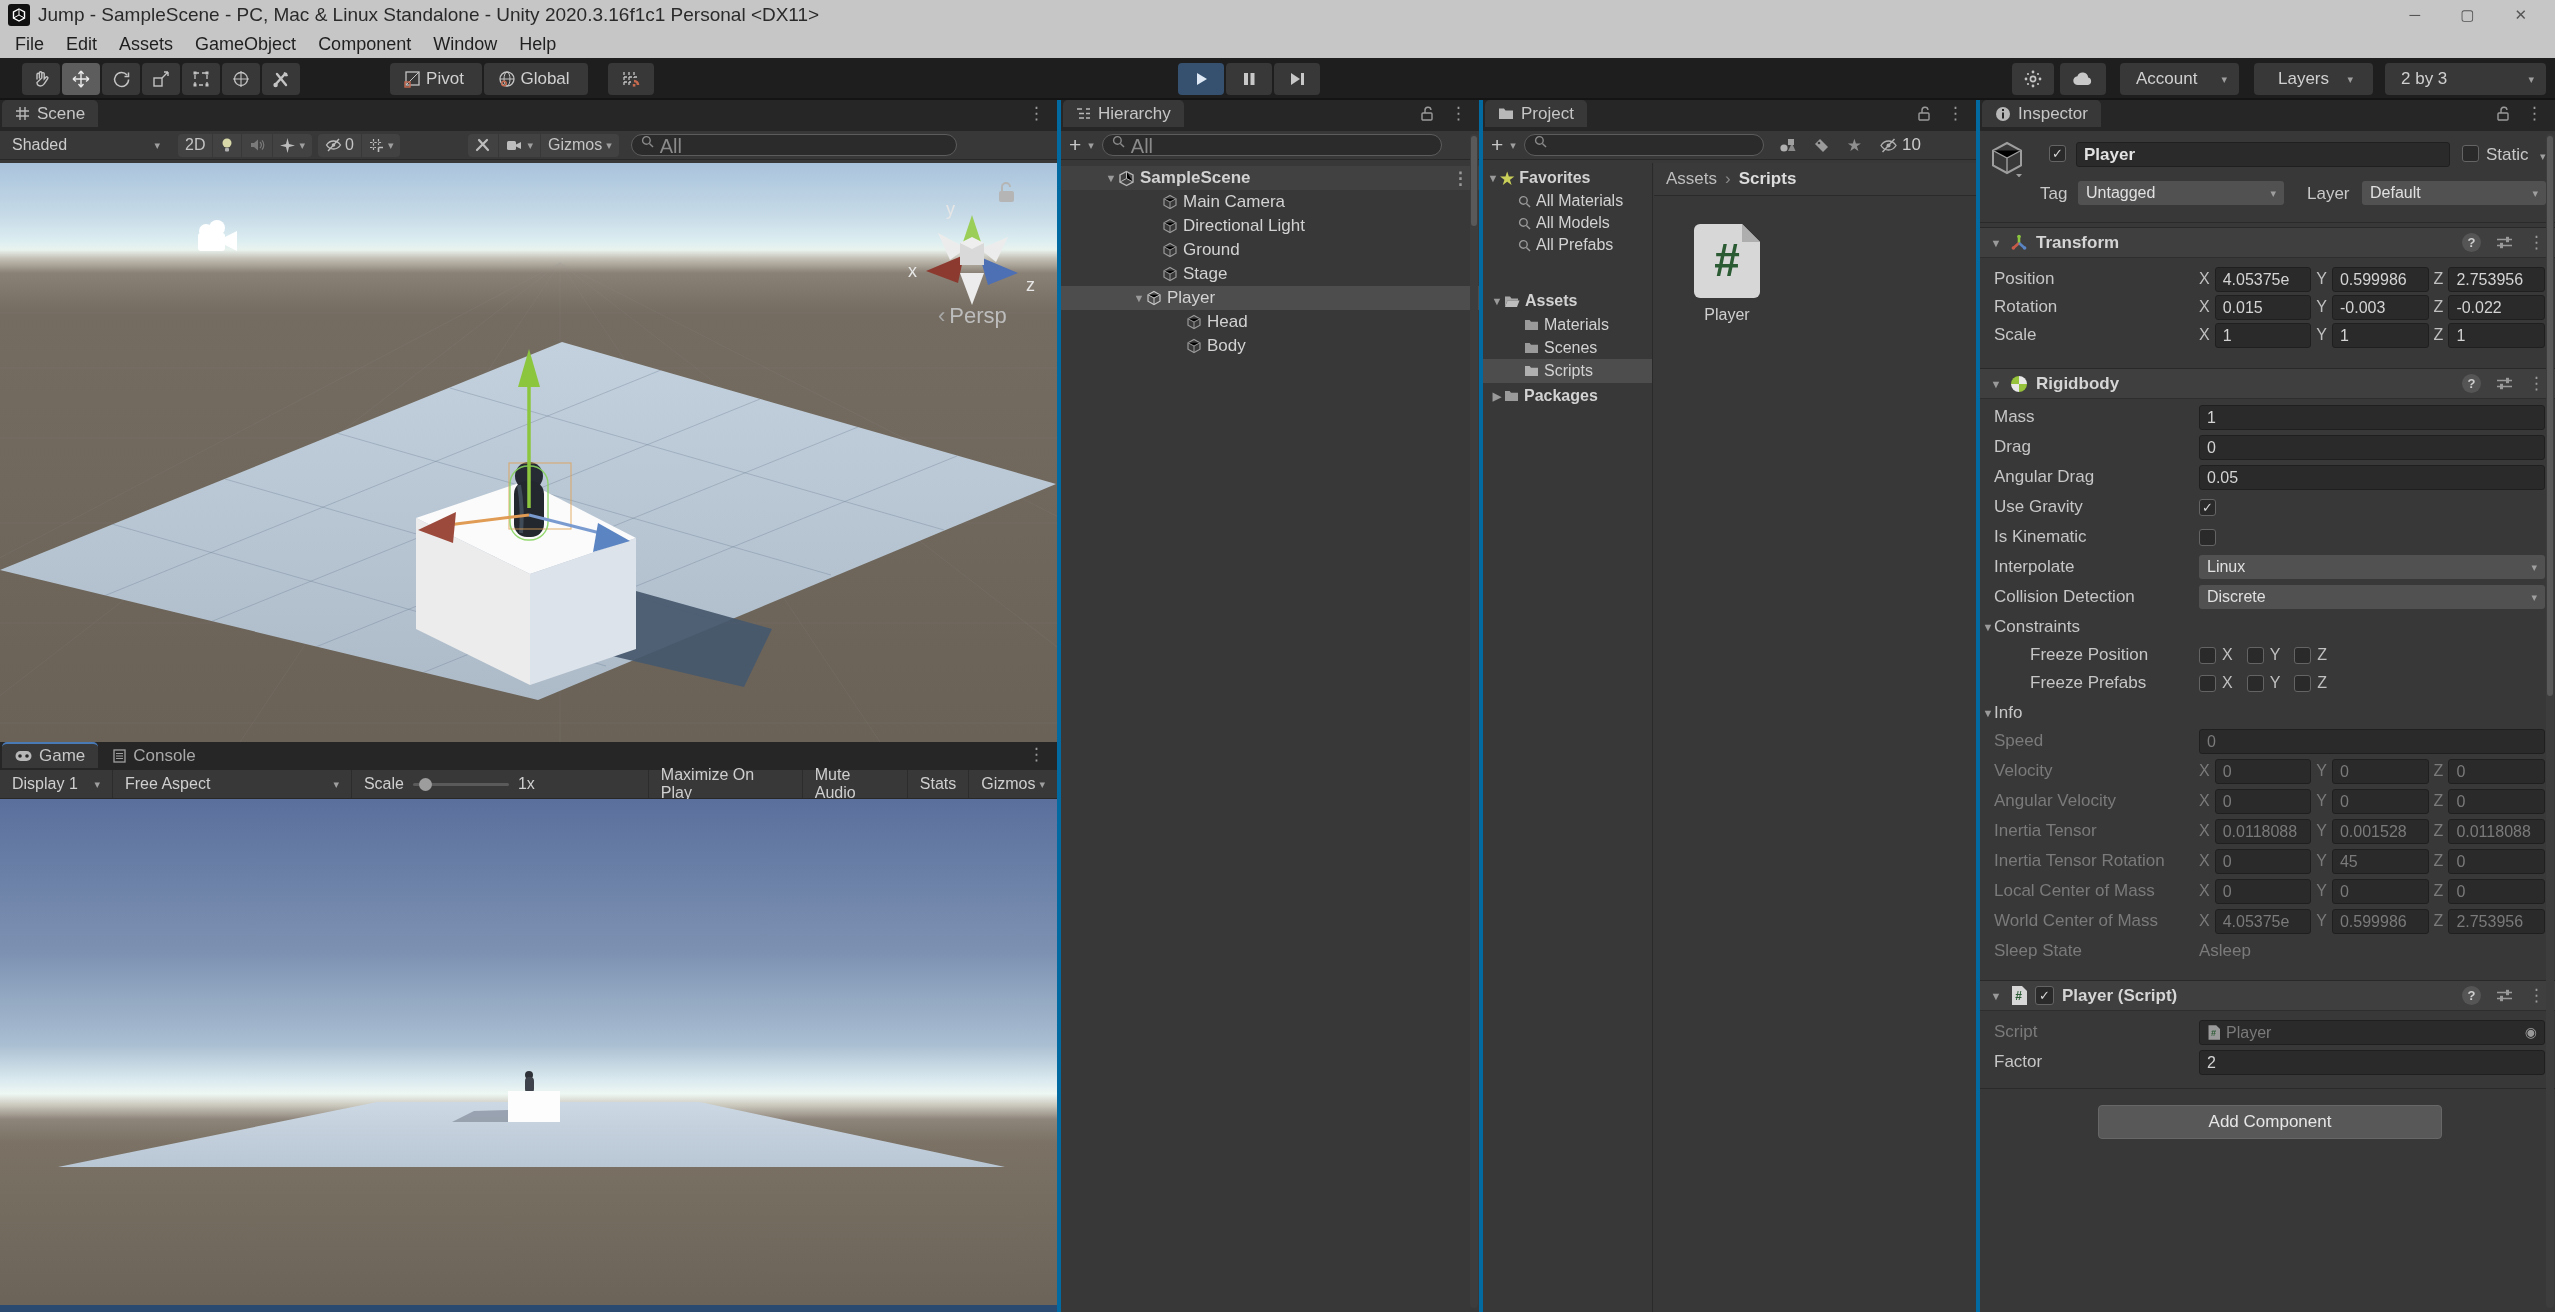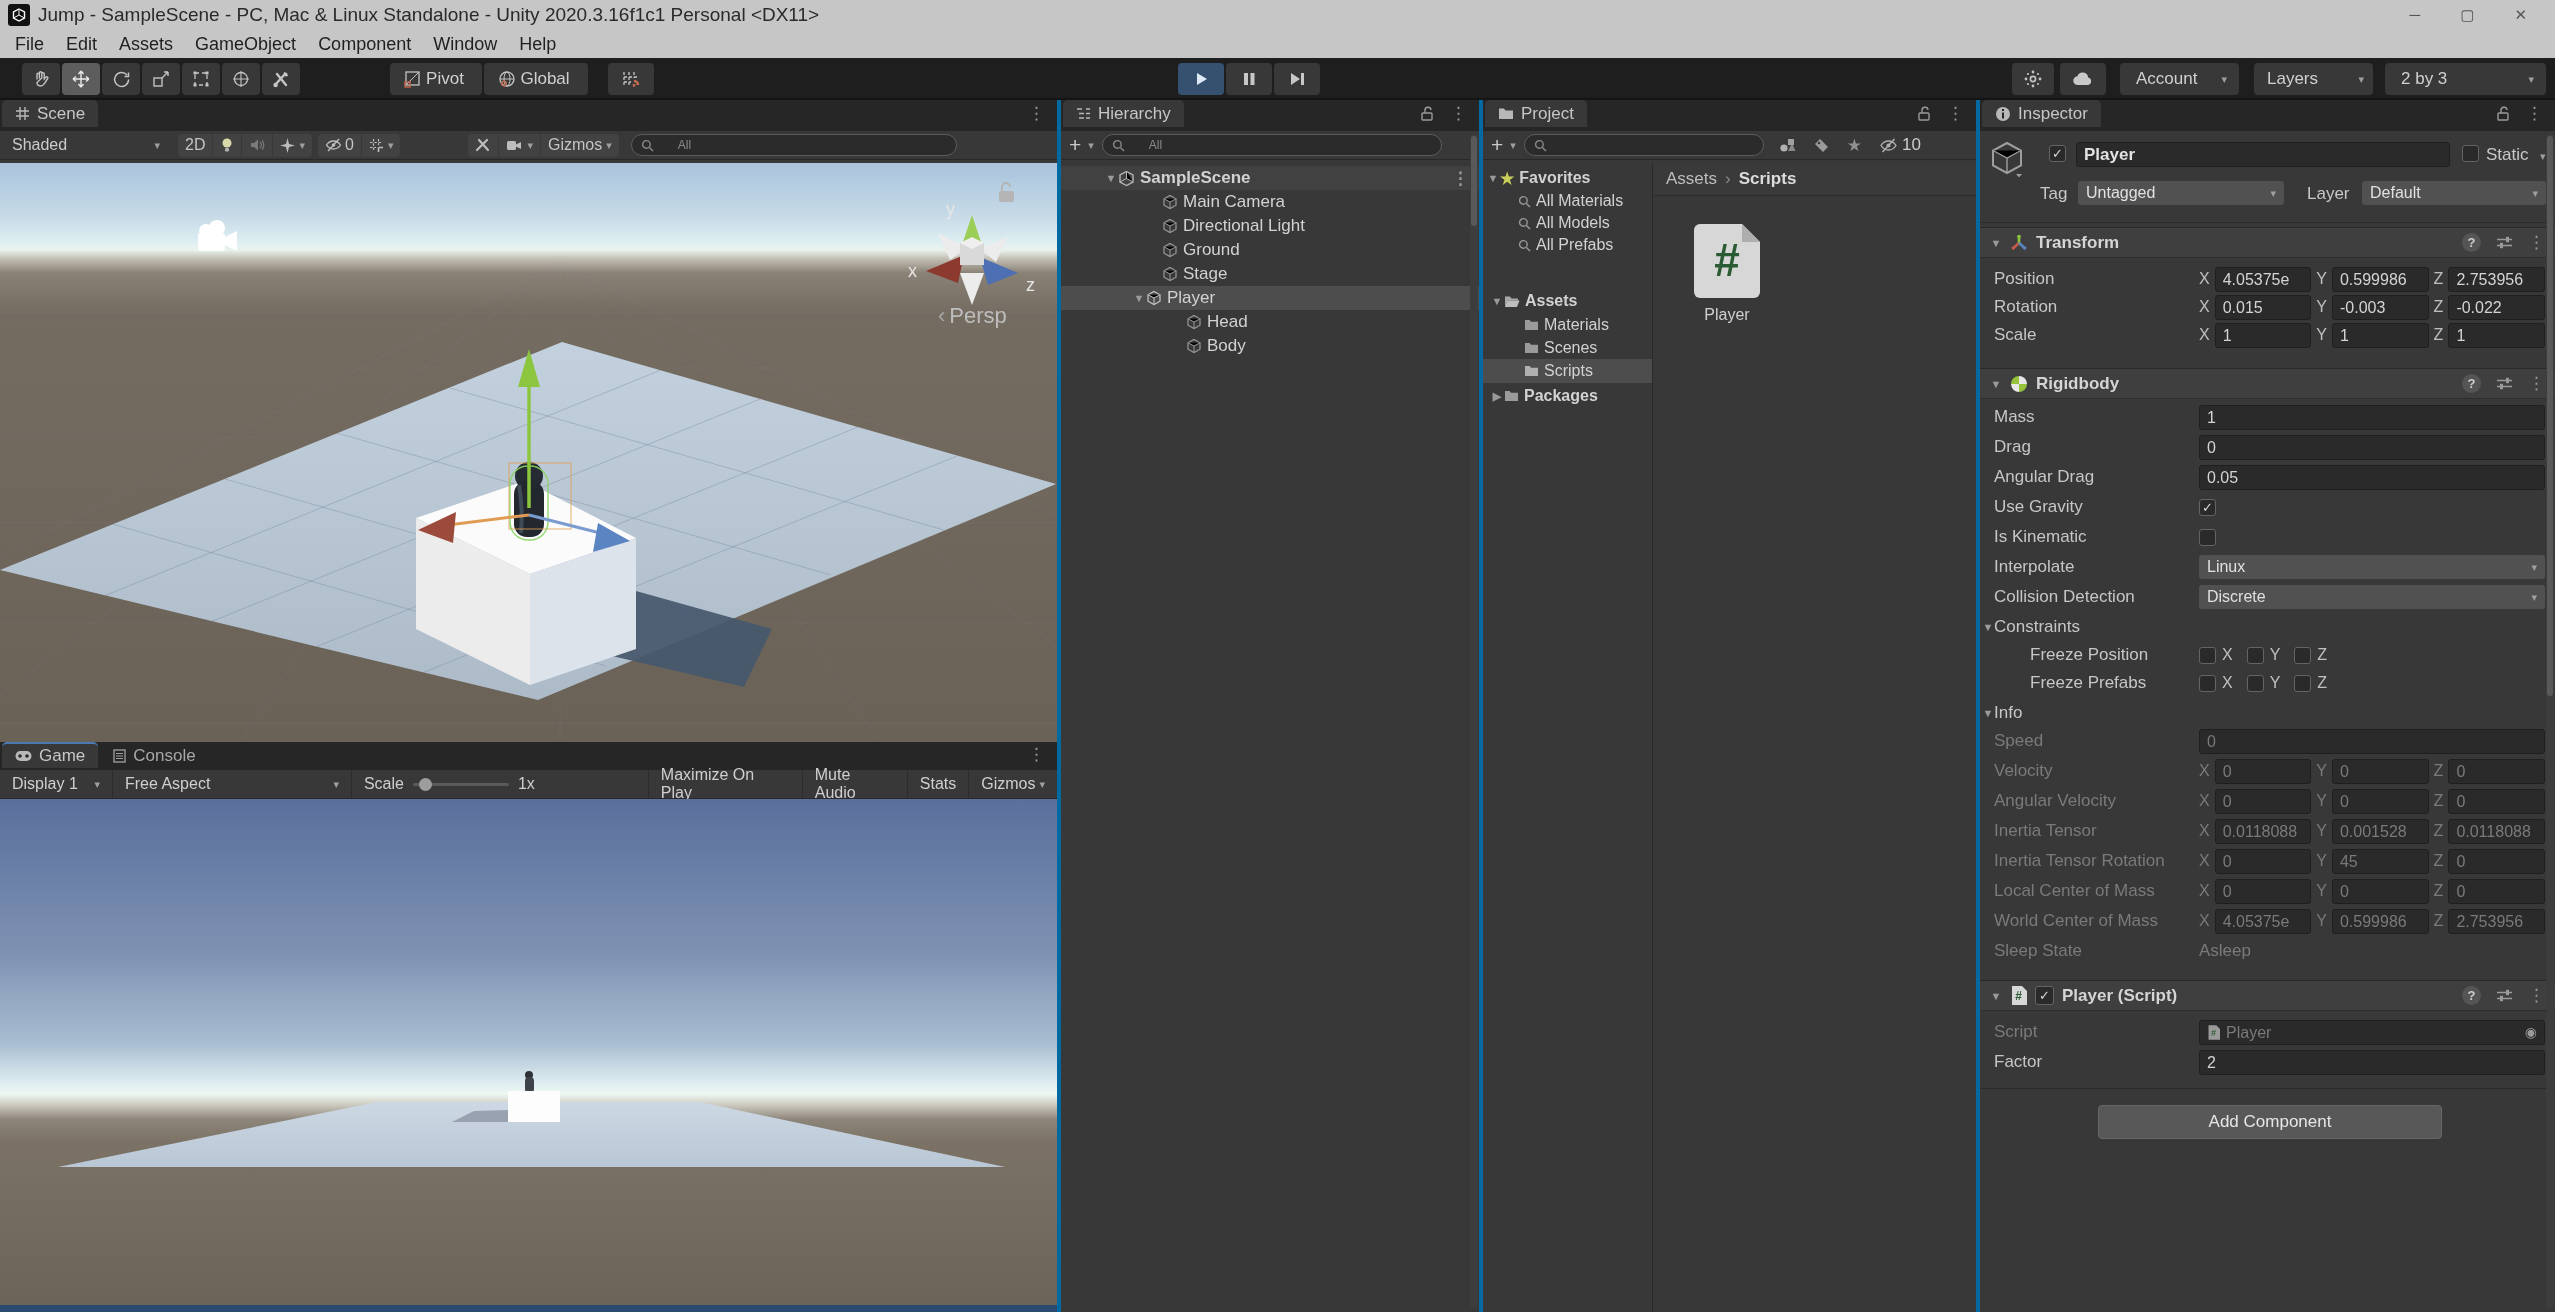--- a/index.html
+++ b/index.html
@@ -25,21 +25,21 @@
   .tab{height:27px;background:#383838;display:flex;align-items:center;gap:7px;padding:0 13px;font-size:17px;color:#c6c6c6;border-radius:5px 5px 0 0;margin-left:2px;}
   .tab.inactive{background:transparent;color:#a8a8a8;}
   .tab.focus{border-top:2px solid #4a7ab5;}
   .tabtools{margin-left:auto;display:flex;align-items:center;gap:16px;padding:0 12px 4px 0;color:#9a9a9a;}
   .kebab{color:#9a9a9a;font-size:17px;line-height:1;}
   .stb{position:absolute;left:0;top:31px;right:0;height:29px;background:#383838;border-bottom:1px solid #282828;display:flex;align-items:center;font-size:16px;color:#cccccc;}
   .group{background:#424242;border-radius:4px;height:23px;display:flex;align-items:center;margin-left:6px;}
   .gbtn{height:23px;display:flex;align-items:center;justify-content:center;padding:0 7px;border-right:1px solid #383838;color:#c4c4c4;}
   .gbtn:last-child{border-right:none;}
   .caret{color:#9f9f9f;font-size:11px;margin-left:4px;}
-  .searchpill{background:#2b2b2b;border:1px solid #5c5c5c;border-radius:12px;height:22px;display:flex;align-items:center;padding:0 9px;color:#8a8a8a;font-size:12px;gap:24px;}
+  .searchpill{background:#2b2b2b;border:1px solid #5c5c5c;border-radius:12px;height:22px;display:flex;align-items:flex-start;padding:0 9px;color:#8a8a8a;font-size:20px;gap:6px;}
   
   .trow{position:absolute;left:0;right:0;height:24px;display:flex;align-items:center;font-size:17px;color:#d2d2d2;white-space:nowrap;overflow:hidden;}
   .trow.sel{background:#4d4d4d;}
   .trow.scenehdr{background:#414141;font-weight:bold;}
   .fold{width:12px;font-size:11px;color:#9a9a9a;text-align:center;flex:none;}
   .ticon{flex:none;margin:0 5px 0 1px;}
   
   .irow{position:absolute;left:14px;right:10px;height:28px;display:flex;align-items:center;font-size:17px;color:#c6c6c6;}
   .ilabel{width:205px;flex:none;overflow:hidden;white-space:nowrap;}
   .fld{background:#2a2a2a;border:1px solid #1f1f1f;border-radius:3px;height:25px;line-height:23px;padding:0 7px;color:#d4d4d4;font-size:16px;overflow:hidden;white-space:nowrap;}
@@ -203,21 +203,21 @@
     </div>
     <div class="tbtn" style="left:2060px;width:46px">
       <svg width="22" height="16" viewBox="0 0 22 16">
           <path d="M6 14a4.4 4.4 0 0 1-.6-8.8A5.6 5.6 0 0 1 16.2 6.4 3.9 3.9 0 0 1 16 14Z" fill="#c8c8c8"></path>
         </svg>
     </div>
     <div class="tbtn" style="left:2120px;width:119px;justify-content:flex-start;padding:0 12px">
       <span class="tbtn-label">Account</span>
       <span class="caret" style="margin-left:auto">▾</span>
     </div>
-    <div class="tbtn" style="left:2254px;width:119px;justify-content:flex-start;padding:0 9px">
+    <div class="tbtn" style="left:2254px;width:119px;justify-content:flex-start;padding:0 20px">
       <span class="tbtn-label">Layers</span>
       <span class="caret" style="margin-left:auto">▾</span>
     </div>
     <div class="tbtn" style="left:2385px;width:161px;justify-content:flex-start;padding:0 12px">
       <span class="tbtn-label">2 by 3</span>
       <span class="caret" style="margin-left:auto">▾</span>
     </div>
   </div>
 
   <div class="panel" style="left:0;top:100px;width:1057px;height:642px">

